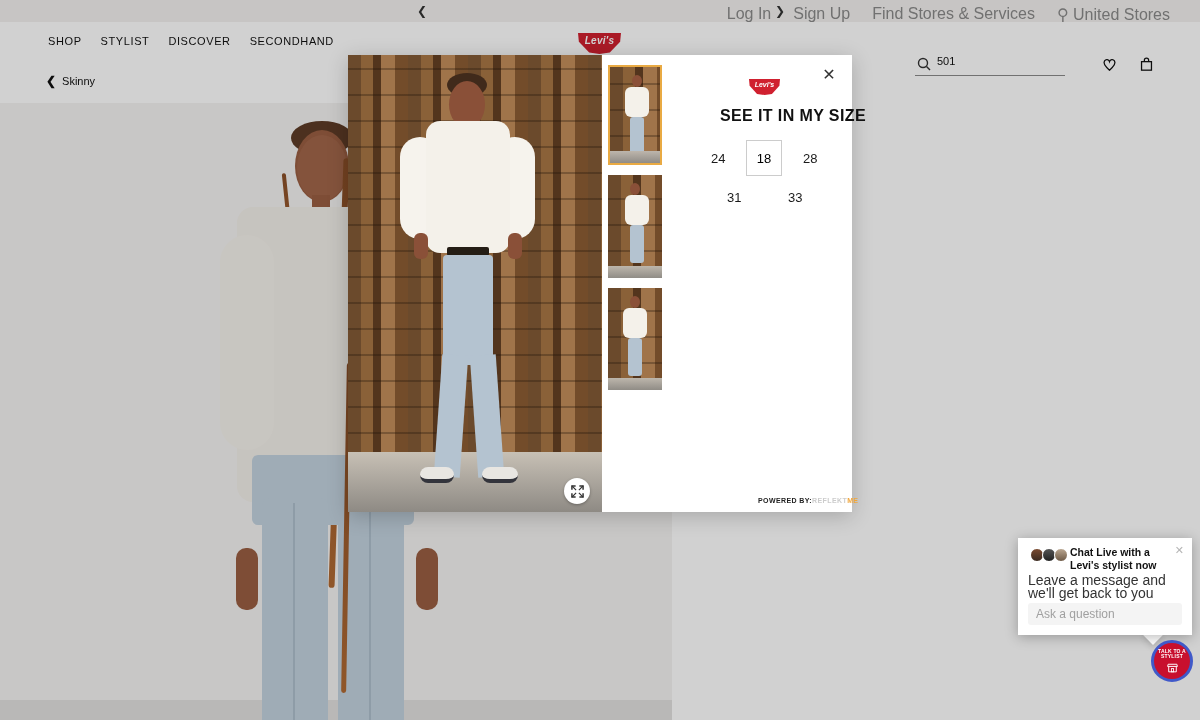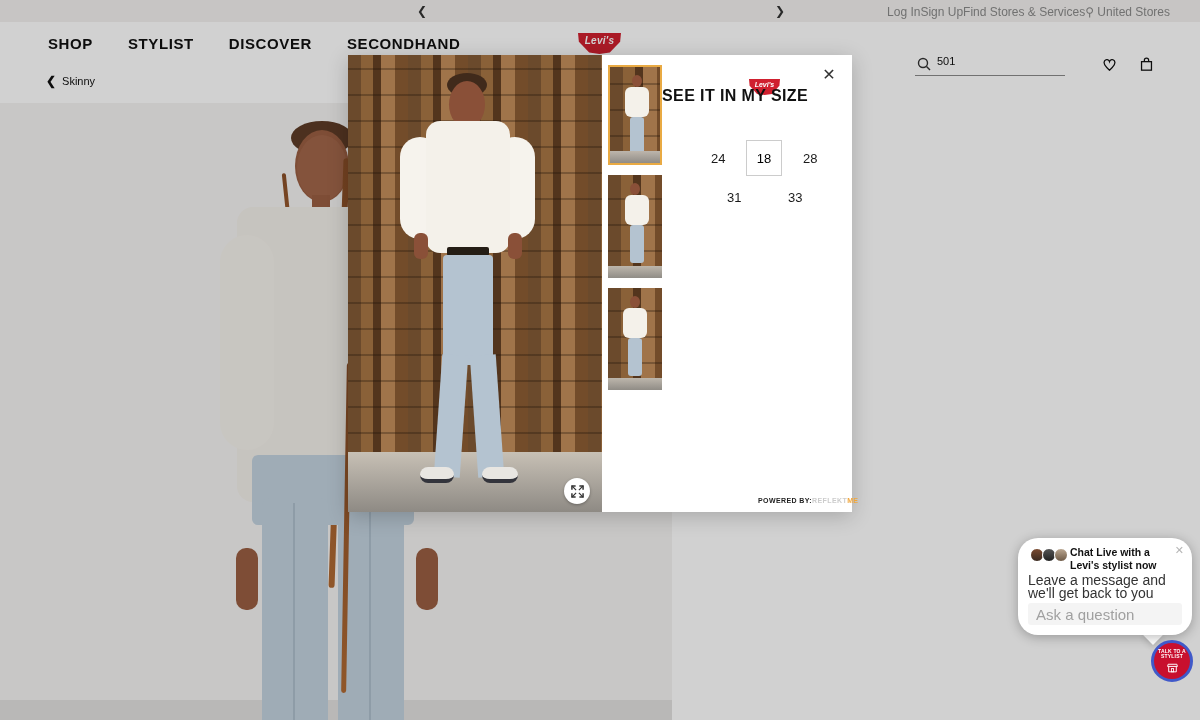--- a/index.html
+++ b/index.html
@@ -5,26 +5,26 @@
   * { box-sizing: border-box; margin: 0; padding: 0; }
   html,body { width:1200px; height:720px; }
   body { font-family: "Liberation Sans", sans-serif; background:#fff; overflow:hidden; }
   #app { position:relative; width:1200px; height:720px; overflow:hidden; background:#fff; }
 
   
   #banner { position:absolute; left:0; top:0; width:1200px; height:22px; background:#f3f1ef; font-size:10px; color:#222; }
   #banner .msg { position:absolute; left:0; right:0; top:5px; text-align:center; }
   #banner .msg b { text-decoration:underline; }
   .banner-arrow { position:absolute; top:3px; width:16px; height:16px; cursor:pointer; color:#333; font-size:12px; line-height:16px; text-align:center; }
-  #banner-links { position:absolute; right:30px; top:5px; display:flex; color:#8a8a8a; font-size:12px;padding-left:24px; }
+  #banner-links { position:absolute; right:30px; top:5px; display:flex; gap:22px; color:#8a8a8a; font-size:16px;padding-left:24px; }
   #banner-links span { cursor:pointer; }
 
   
   #header { position:absolute; left:0; top:22px; width:1200px; height:40px; background:#fff; }
-  #main-nav { position:absolute; left:48px; top:13px; display:flex; gap:35px; font-size:15px; font-weight:bold; letter-spacing:.6px; color:#111; }
+  #main-nav { position:absolute; left:48px; top:13px; display:flex; gap:19px; font-size:11px; font-weight:normal; letter-spacing:.6px; color:#111; }
   #main-nav span { cursor:pointer; }
   #logo { position:absolute; left:578px; top:11px; width:43px; height:21px; background:#d0202f;
           clip-path:polygon(0 0,100% 0,98% 42%,74% 93%,50% 100%,26% 93%,2% 42%);
           display:flex; align-items:flex-start; justify-content:center; cursor:pointer; }
   #logo span { color:#fff; font-size:10px; font-weight:bold; font-style:italic; letter-spacing:.3px; margin-top:2px; }
   #search-wrap { position:absolute; left:915px; top:32px; width:150px; border-bottom:1px solid #8a8a8a; height:22px; }
   #search-wrap svg { position:absolute; left:2px; top:3px; }
   #search-input { position:absolute; left:22px; top:1px; width:120px; border:none; background:transparent; font-size:11px; color:#111; outline:none; font-family:"Liberation Sans",sans-serif; }
   .hdr-icon { position:absolute; top:34px; width:17px; height:17px; cursor:pointer; }
 
@@ -78,34 +78,34 @@
   .thumb .t-head { position:absolute; left:22px; top:8px; width:10px; height:12px; border-radius:50%; background:#8a5038; }
   .thumb .t-blouse { position:absolute; left:15px; top:20px; width:24px; height:30px; background:#f4f1ea; border-radius:6px; }
   .thumb .t-jeans { position:absolute; left:20px; top:50px; width:14px; height:38px; background:#b4c3d0; border-radius:3px; }
   .thumb .t-floor { position:absolute; left:0; bottom:0; width:100%; height:12px; background:linear-gradient(#bdb6ac,#908c86); }
 
   #modal-close { position:absolute; left:820px; top:66px; width:18px; height:18px; font-size:16px; color:#333; text-align:center; line-height:18px; cursor:pointer; z-index:21; }
   #modal-logo { position:absolute; left:749px; top:79px; width:31px; height:16px; background:#d0202f;
           clip-path:polygon(0 0,100% 0,98% 42%,74% 93%,50% 100%,26% 93%,2% 42%);
           display:flex; justify-content:center; z-index:21; }
   #modal-logo span { color:#fff; font-size:7px; font-weight:bold; font-style:italic; margin-top:2px; }
-  #modal-title { position:absolute; left:662px; top:87px; width:204px; text-align:left; font-size:16px; font-weight:bold; letter-spacing:.4px; color:#111; z-index:21; }
+  #modal-title { position:absolute; left:662px; top:107px; width:204px; text-align:right; font-size:16px; font-weight:bold; letter-spacing:.4px; color:#111; z-index:21; }
   .msize { position:absolute; font-size:13px; color:#1a1a1a; cursor:pointer; z-index:21; }
   #msize-sel { position:absolute; left:746px; top:140px; width:36px; height:36px; border:1px solid #ccc; background:#fff; font-size:13px; display:flex; align-items:center; justify-content:center; cursor:pointer; z-index:21; }
   #powered { position:absolute; left:758px; top:497px; font-size:7px; font-weight:bold; letter-spacing:.4px; z-index:21; }
   #powered .p1 { color:#222; } #powered .p2 { color:#cccccc; } #powered .p3 { color:#f0a63c; }
 
   
-  #chat { position:absolute; left:1018px; top:538px; width:174px; height:97px; background:#fff; border-radius:20px; box-shadow:0 2px 12px rgba(0,0,0,.28); z-index:30; }
+  #chat { position:absolute; left:1018px; top:538px; width:174px; height:97px; background:#fff; border-radius:0; box-shadow:0 2px 12px rgba(0,0,0,.28); z-index:30; }
   #chat-tail { position:absolute; left:1146px; top:628px; width:14px; height:14px; background:#fff; transform:rotate(45deg); z-index:29; box-shadow:2px 2px 6px rgba(0,0,0,.15); }
   .avatar { position:absolute; top:10px; width:14px; height:14px; border-radius:50%; border:1px solid #fff; }
   #chat-title { position:absolute; left:52px; top:8px; width:105px; font-size:10.5px; font-weight:bold; color:#111; line-height:13px; }
   #chat-close { position:absolute; right:8px; top:6px; font-size:11px; color:#b5b5b5; cursor:pointer; }
   #chat-body { position:absolute; left:10px; top:36px; width:155px; font-size:14px; color:#333; line-height:13px; }
-  #chat-input { position:absolute; left:10px; top:65px; width:154px; height:22px; background:#f4f4f4; border:none; border-radius:3px; font-size:15px; color:#333; padding:0 8px; outline:none; font-family:"Liberation Sans",sans-serif; }
+  #chat-input { position:absolute; left:10px; top:65px; width:154px; height:22px; background:#f4f4f4; border:none; border-radius:3px; font-size:12px; color:#333; padding:0 8px; outline:none; font-family:"Liberation Sans",sans-serif; }
   #chat-input::placeholder { color:#a0a0a0; }
 
   
   #fab { position:absolute; left:1151px; top:640px; width:42px; height:42px; border-radius:50%; background:#c8102e; border:3px solid #4059c9; z-index:30; cursor:pointer; display:flex; flex-direction:column; align-items:center; justify-content:center; gap:1px; }
   #fab .fab-label { color:#fff; font-size:5px; font-weight:bold; text-align:center; line-height:5.5px; letter-spacing:.2px; width:30px; }
 </style>
 </head>
 <body>
 
 <div id="app">

